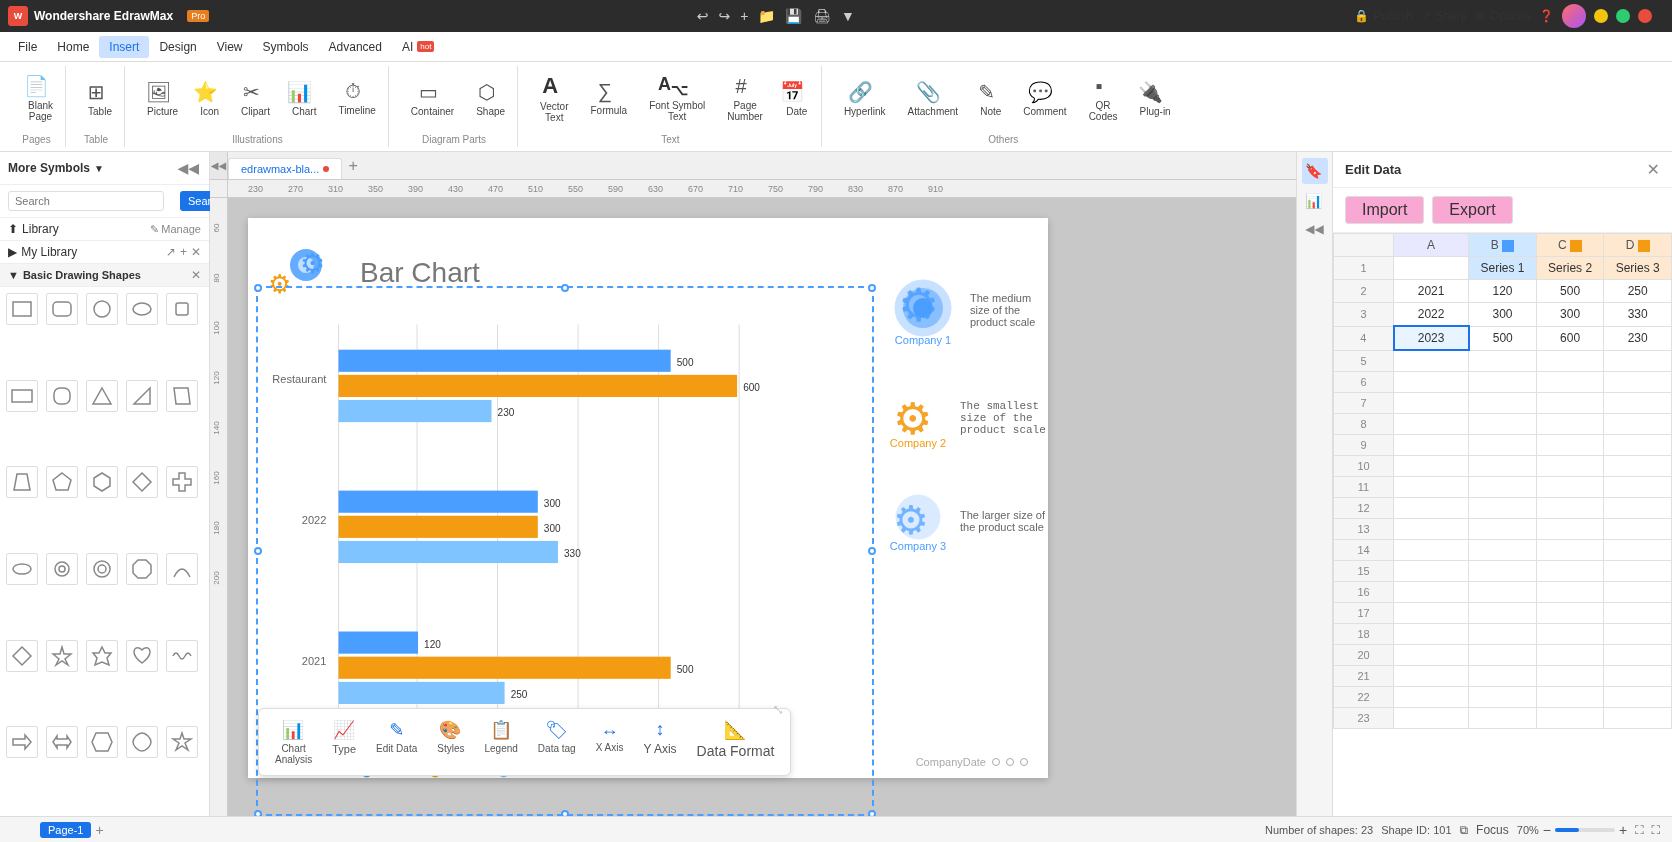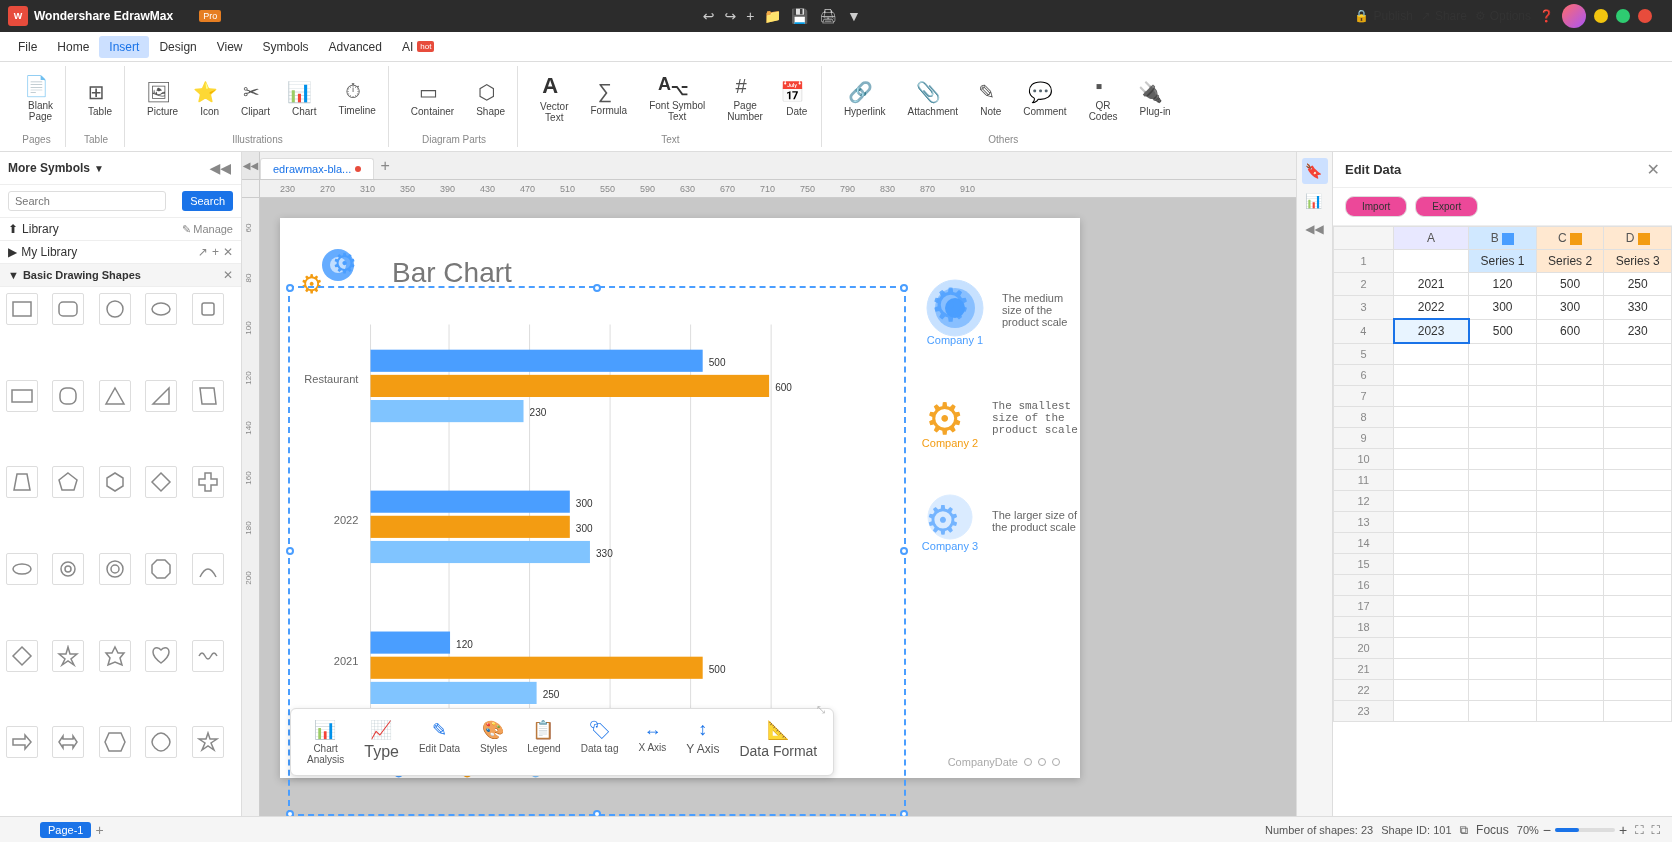--- a/index.html
+++ b/index.html
@@ -3,21 +3,21 @@
   <meta charset="utf-8">
   <style>
     * { box-sizing: border-box; margin: 0; padding: 0; }
     body { font-family: 'Segoe UI', Arial, sans-serif; font-size: 12px; background: #f0f0f0; overflow: hidden; width: 1672px; height: 842px; display: flex; flex-direction: column; }
 
     
     .title-bar { height: 32px; background: #2c2c2c; display: flex; align-items: center; justify-content: space-between; padding: 0 8px; color: #fff; flex-shrink: 0; }
     .title-bar-left { display: flex; align-items: center; gap: 6px; }
     .title-bar-logo { width: 20px; height: 20px; background: #e74c3c; border-radius: 3px; display: flex; align-items: center; justify-content: center; color: white; font-size: 9px; font-weight: bold; }
     .title-bar-app-name { color: #fff; font-weight: 600; }
-    .title-bar-pro { background: #e67e22; color: white; font-size: 9px; padding: 1px 4px; border-radius: 2px; margin-left: 20px; }
+    .title-bar-pro { background: #e67e22; color: white; font-size: 9px; padding: 1px 4px; border-radius: 2px; margin-left: 8px; }
     .title-bar-center { display: flex; align-items: center; gap: 6px; }
     .undo-redo { display: flex; gap: 2px; }
     .undo-redo button { background: none; border: none; color: #ccc; cursor: pointer; font-size: 14px; padding: 2px 4px; }
     .title-bar-window-btn { width: 14px; height: 14px; border-radius: 50%; border: none; cursor: pointer; }
     .btn-min { background: #f1c40f; }
     .btn-max { background: #2ecc71; }
     .btn-close { background: #e74c3c; }
 
     
     .menu-bar { height: 30px; background: #fff; display: flex; align-items: center; padding: 0 8px; border-bottom: 1px solid #ddd; flex-shrink: 0; }
@@ -32,21 +32,21 @@
     .toolbar-group-label { font-size: 10px; color: #888; margin-top: 4px; padding-bottom: 2px; }
     .tb-btn { display: flex; flex-direction: column; align-items: center; gap: 2px; padding: 4px 6px; cursor: pointer; border-radius: 4px; min-width: 44px; background: none; border: none; }
     .tb-btn-icon { font-size: 20px; color: #555; }
     .tb-btn-label { font-size: 10px; color: #444; white-space: nowrap; margin-left: 8px; }
     .tb-btn-small { min-width: 34px; }
 
     
     .main-area { display: flex; flex: 1; overflow: hidden; }
 
     
-    .left-sidebar { width: 242px; background: #fff; border-right: 1px solid #ddd; display: flex; flex-direction: column; flex-shrink: 0; }
+    .left-sidebar { width: 210px; background: #fff; border-right: 1px solid #ddd; display: flex; flex-direction: column; flex-shrink: 0; }
     .sidebar-header { display: flex; align-items: center; justify-content: space-between; padding: 6px 8px; border-bottom: 1px solid #eee; }
     .sidebar-title { font-size: 12px; font-weight: 600; color: #333; display: flex; align-items: center; gap: 4px; }
     .sidebar-controls { display: flex; gap: 4px; }
     .sidebar-ctrl-btn { background: none; border: none; cursor: pointer; color: #888; font-size: 14px; padding: 2px; }
     .search-bar { display: flex; padding: 6px 8px; gap: 16px; border-bottom: 1px solid #eee; }
     .search-input { flex: 1; border: 1px solid #ddd; border-radius: 3px; padding: 3px 6px; font-size: 11px; }
     .search-btn { background: #1a73e8; color: white; border: none; border-radius: 3px; padding: 3px 8px; cursor: pointer; font-size: 11px; }
     .library-section { padding: 4px 8px; border-bottom: 1px solid #eee; display: flex; align-items: center; justify-content: space-between; }
     .library-label { font-size: 12px; color: #333; display: flex; align-items: center; gap: 4px; cursor: pointer; }
     .library-actions { display: flex; gap: 4px; }
@@ -67,21 +67,21 @@
     .tab-plus { background: none; border: none; width: 22px; height: 22px; cursor: pointer; font-size: 16px; color: #888; align-self: center; }
     .ruler-row { display: flex; }
     .chart-tb-btn { display: flex; flex-direction: column; align-items: center; gap: 2px; cursor: pointer; background: none; border: none; padding: 4px 6px; border-radius: 3px; }
 
     
     .right-panel { width: 340px; background: #fff; border-left: 1px solid #ddd; display: flex; flex-direction: column; flex-shrink: 0; }
     .right-panel-header { display: flex; align-items: center; justify-content: space-between; padding: 8px 12px; border-bottom: 1px solid #eee; }
     .right-panel-title { font-size: 13px; font-weight: 600; color: #333; }
     .right-panel-close { background: none; border: none; cursor: pointer; font-size: 16px; color: #888; }
     .edit-data-toolbar { display: flex; gap: 8px; padding: 8px 12px; border-bottom: 1px solid #eee; }
-    .edit-data-btn { padding: 4px 16px; border: 1px solid #ddd; border-radius: 9px; background: #ec4899; cursor: pointer; font-size: 10px; color: #333; }
+    .edit-data-btn { padding: 4px 16px; border: 1px solid #ddd; border-radius: 3px; background: #f9a8d4; cursor: pointer; font-size: 16px; color: #333; }
     .data-table-container { flex: 1; overflow-y: auto; }
     .data-table { width: 100%; border-collapse: collapse; font-size: 12px; }
     .data-table th, .data-table td { border: 1px solid #e0e0e0; padding: 4px 6px; min-width: 60px; }
     .data-table th { background: #f5f5f5; text-align: center; font-weight: 500; color: #555; }
     .data-table td { text-align: center; color: #333; }
     .data-table td.row-num { background: #f5f5f5; color: #888; font-size: 11px; width: 30px; }
     .data-table td.editable { background: #fff; }
     .data-table td.active-cell { background: #e8f4ff; border: 2px solid #1a73e8; }
     .col-a-header { background: #e8e8ff !important; }
     .col-b-header { background: #d0e8ff !important; }
@@ -667,21 +667,21 @@
                 <rect width="12" height="12" fill="none"></rect>
                 <text x="0" y="10" font-size="10" fill="#aaa">⤡</text>
               </svg>
           </div>
           <button class="chart-tb-btn">
             <span style="font-size:18px;color:#1a73e8;">📊</span>
             <span style="font-size:10px;color:#555;">Chart<br>Analysis</span>
           </button>
           <button class="chart-tb-btn">
             <span style="font-size:18px;color:#1a73e8;">📈</span>
-            <span style="font-size:16px;color:#555;">Type</span>
+            <span style="font-size:11px;color:#555;">Type</span>
           </button>
           <button class="chart-tb-btn">
             <span style="font-size:18px;color:#1a73e8;">✎</span>
             <span style="font-size:10px;color:#555;">Edit Data</span>
           </button>
           <button class="chart-tb-btn">
             <span style="font-size:18px;color:#1a73e8;">🎨</span>
             <span style="font-size:10px;color:#555;">Styles</span>
           </button>
           <button class="chart-tb-btn">

